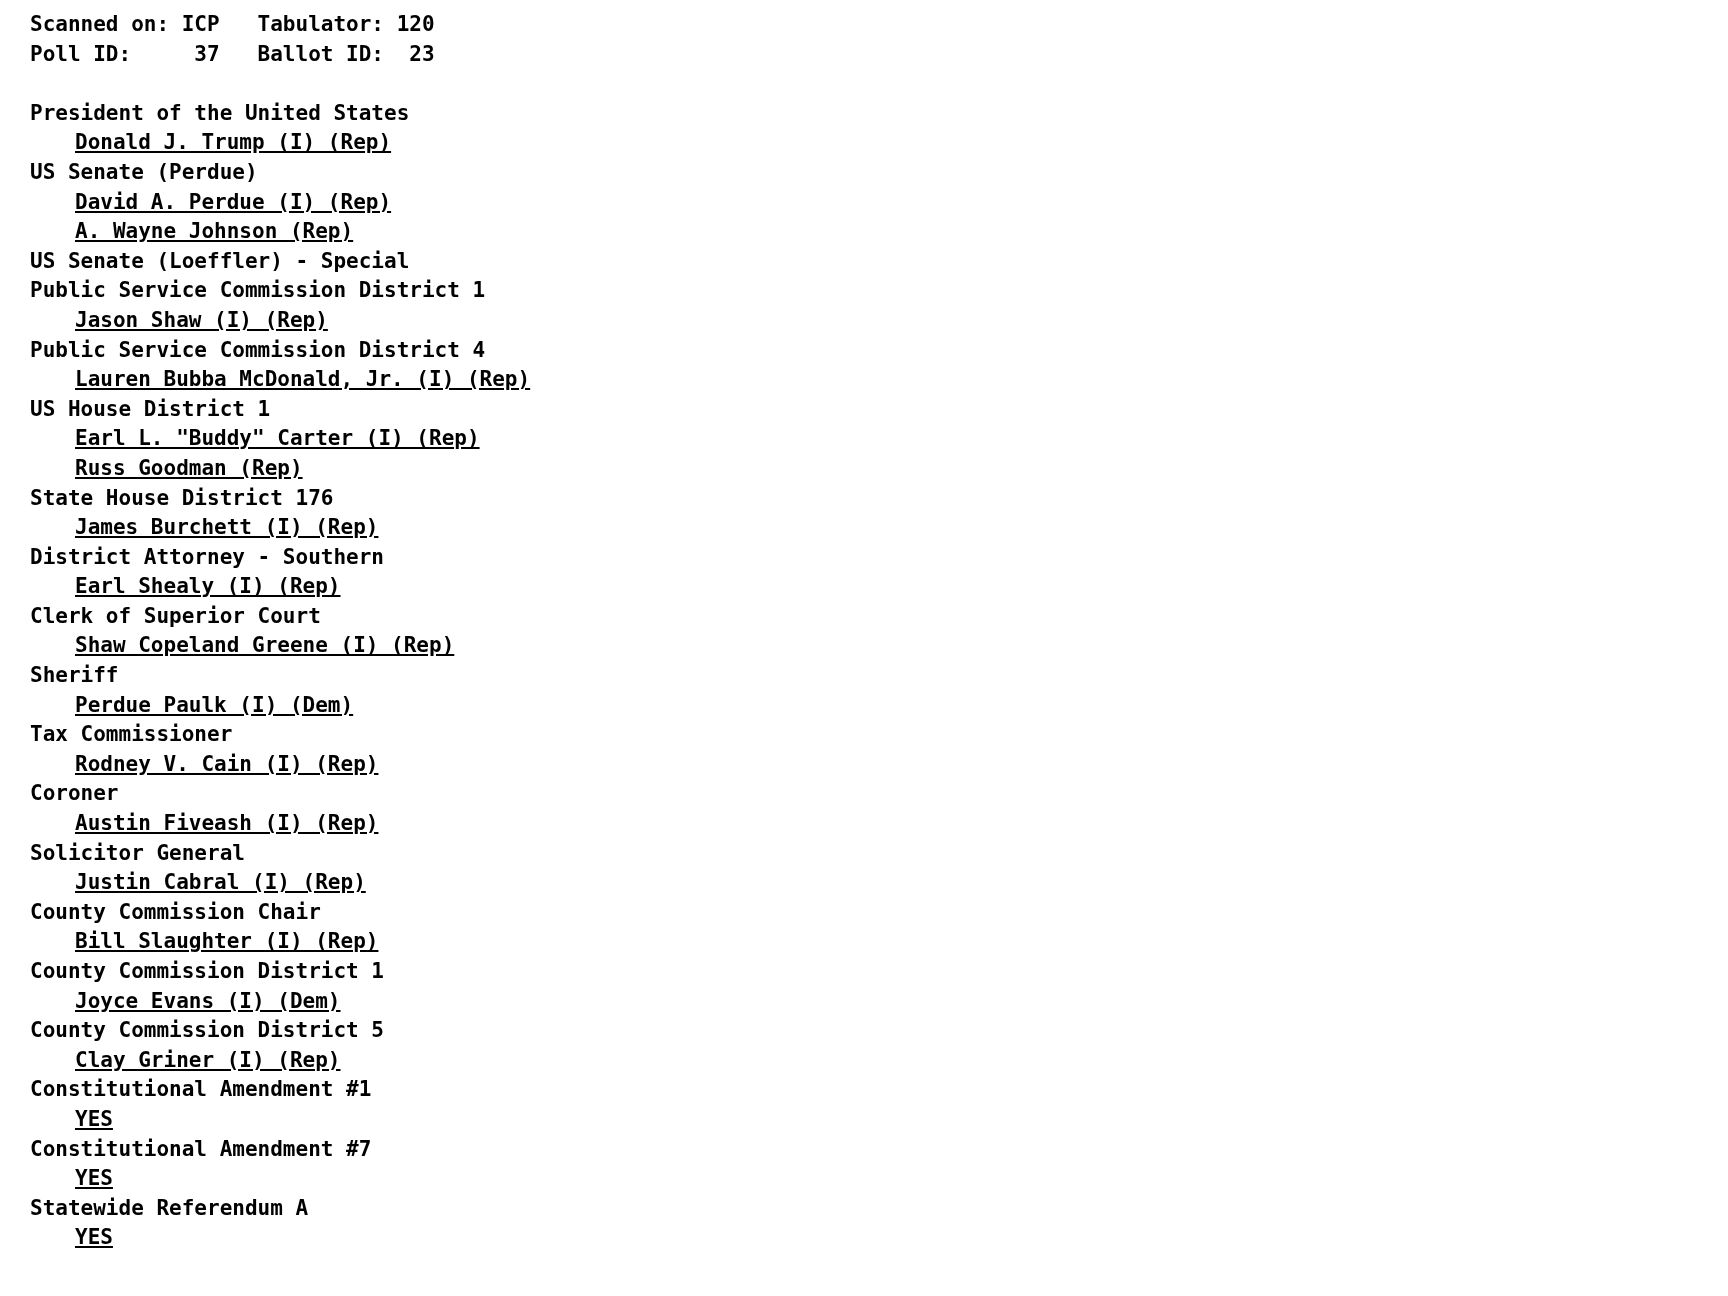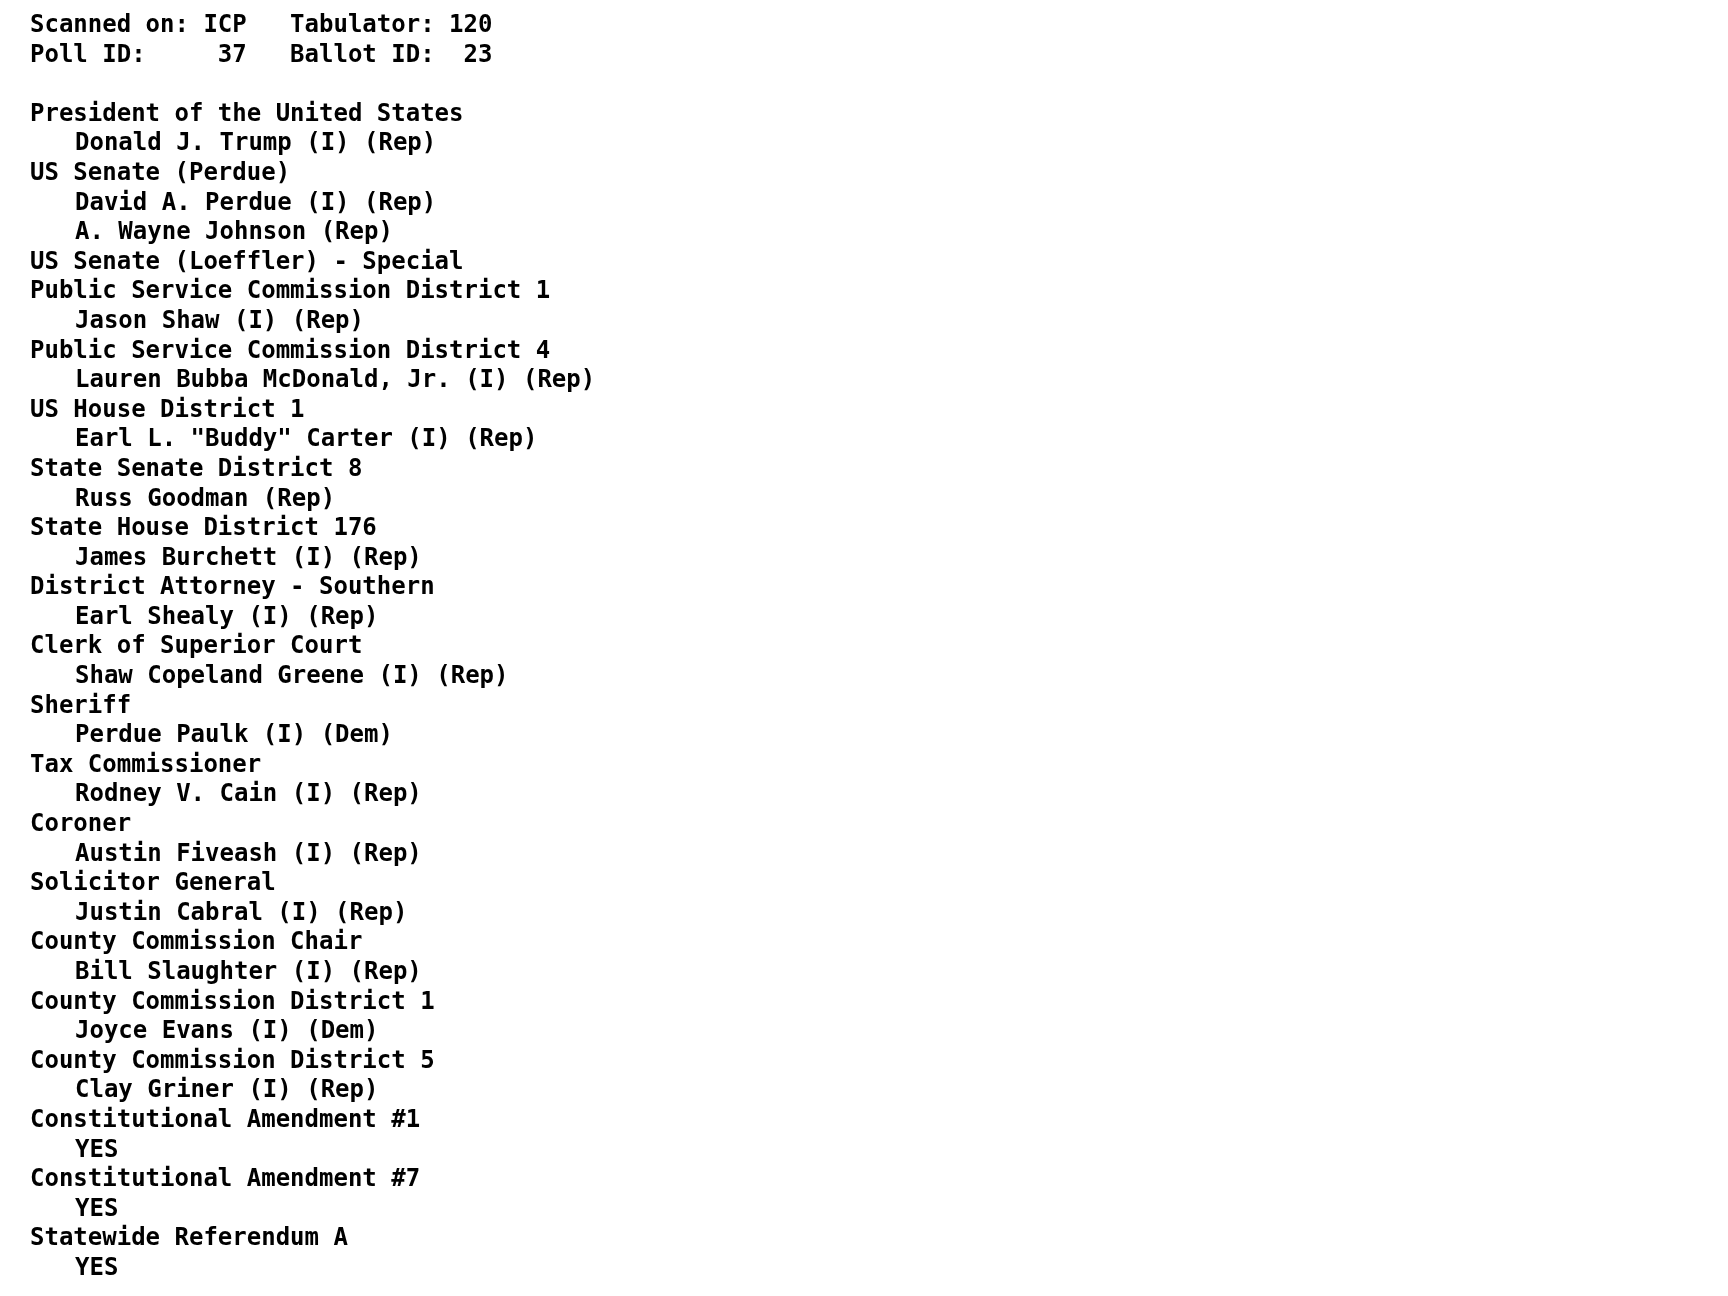--- a/index.html
+++ b/index.html
@@ -12,35 +12,36 @@
     height: 1296px;
     overflow: hidden;
     font-family: "DejaVu Sans Mono", "Liberation Mono", monospace;
   }
   .sheet {
     padding: 10px 0 0 30px;
     box-sizing: border-box;
   }
   .line {
     font-family: "DejaVu Sans Mono", "Liberation Mono", monospace;
-    font-size: 24px;
+    font-size: 21px;
     font-weight: bold;
     line-height: 29.6px;
     color: #000000;
     white-space: pre;
     letter-spacing: 0px;
   }
   .blank {
     height: 29.6px;
   }
   .contest {
     
   }
   .choice {
     padding-left: 45px;
+    text-decoration: underline;
   }
   .header-block .line {
     
   }
 </style>
 </head>
 <body>
 
 <div class="sheet">
 
@@ -64,21 +65,20 @@
 
     <div class="line contest">Public Service Commission District 1</div>
     <div class="line choice">Jason Shaw (I) (Rep)</div>
 
     <div class="line contest">Public Service Commission District 4</div>
     <div class="line choice">Lauren Bubba McDonald, Jr. (I) (Rep)</div>
 
     <div class="line contest">US House District 1</div>
     <div class="line choice">Earl L. "Buddy" Carter (I) (Rep)</div>
 
-    <div class="line contest">State Senate District 8</div>
     <div class="line choice">Russ Goodman (Rep)</div>
 
     <div class="line contest">State House District 176</div>
     <div class="line choice">James Burchett (I) (Rep)</div>
 
     <div class="line contest">District Attorney - Southern</div>
     <div class="line choice">Earl Shealy (I) (Rep)</div>
 
     <div class="line contest">Clerk of Superior Court</div>
     <div class="line choice">Shaw Copeland Greene (I) (Rep)</div>

